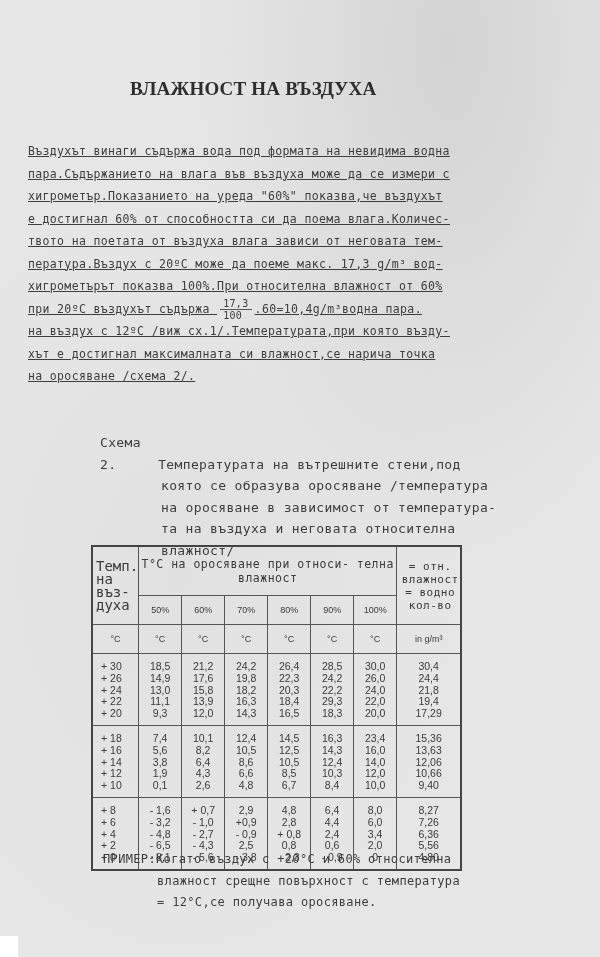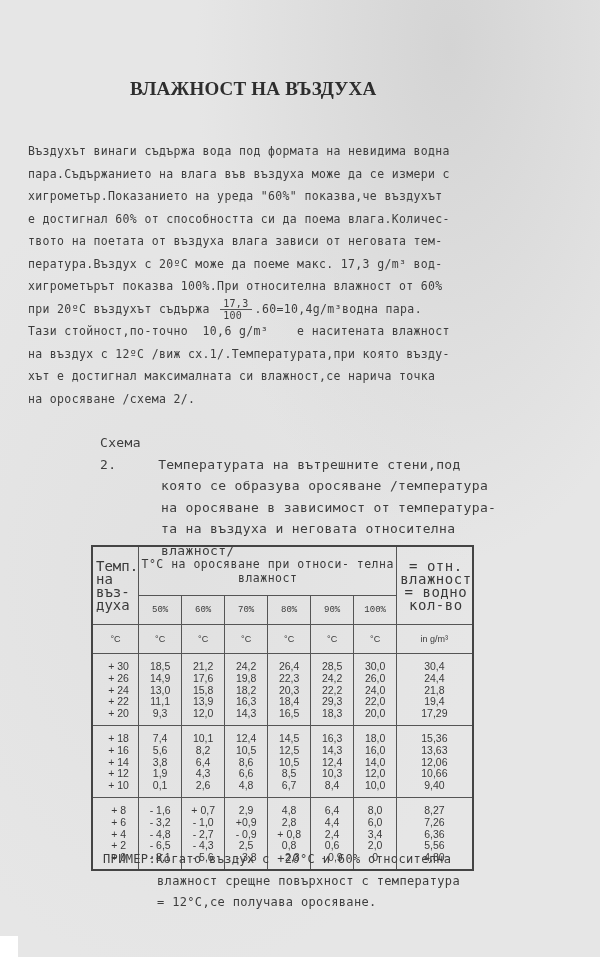--- a/index.html
+++ b/index.html
@@ -16,20 +16,21 @@
   .title {
     position: absolute; left: 130px; top: 78px;
     font-family: "Liberation Serif", "DejaVu Serif", serif;
     font-weight: bold; font-size: 19px; color: #2e2e2e;
     letter-spacing: 0.2px;
   }
   .body-text {
     position: absolute; left: 28px; top: 140px; width: 520px;
     font-size: 11.5px; line-height: 22.5px; color: #3d3d3d;
     letter-spacing: 0.35px;
+    text-decoration: underline;
   }
   .body-text .line { white-space: pre; height: 22.5px; }
   .frac {
     display: inline-block; vertical-align: middle;
     text-align: left; font-size: 10px; line-height: 11px; margin: 0 3px;
   }
   .frac .num { border-bottom: 1px solid #555; padding: 0 3px; }
   .frac .den { padding: 0 3px; }
   .caption {
     position: absolute; left: 100px; top: 432px; width: 420px;
@@ -42,28 +43,28 @@
     border-collapse: collapse;
     border: 2px solid #444;
     font-size: 10px; color: #3a3a3a;
   }
   table.dew td, table.dew th {
     border: 1px solid #555;
     text-align: center; font-weight: normal; padding: 0;
   }
   .h-temp { width: 40px; font-size: 14px; line-height: 13px; text-align: left !important; padding-left: 3px !important; }
   .h-dew { font-size: 11.5px; line-height: 14px; letter-spacing: 0.5px; height: 48px; }
-  .h-abs { width: 60px; font-size: 14px; line-height: 13px; text-align: left; padding-left: 3px !important; letter-spacing: 0.5px; }
-  .h-pct { height: 28px; font-family: Liberation Mono, monospace; font-size: 9px; width: 42px; }
+  .h-abs { width: 60px; font-size: 11px; line-height: 13px; text-align: left; padding-left: 3px !important; letter-spacing: 0.5px; }
+  .h-pct { height: 28px; font-family: Liberation Sans, sans-serif; font-size: 9px; width: 42px; }
   .h-unit { height: 28px; font-family: "Liberation Sans", sans-serif; font-size: 9px; }
   .grp td {
     font-family: "Liberation Sans", sans-serif; font-size: 10.5px;
     line-height: 11.8px; padding: 7px 2px 5px 2px !important; vertical-align: top;
   }
-  .grp td.c-temp { text-align: center; padding-left: 8px !important; }
+  .grp td.c-temp { text-align: left; padding-left: 8px !important; }
   .grp td.c-val { text-align: center; }
   .grp td .v { display: block; }
   .example {
     position: absolute; left: 103px; top: 849px; width: 440px;
     font-size: 12px; line-height: 21.5px; color: #3d3d3d; letter-spacing: 0.35px;
   }
   .example .indent { padding-left: 54px; }
   .corner-white { position: absolute; left: 0; top: 936px; width: 18px; height: 21px; background: #fff; }
 </style>
 </head>
@@ -73,21 +74,20 @@
 
 <div class="body-text">
   <div class="line">Въздухът винаги съдържа вода под формата на невидима водна</div>
   <div class="line">пара.Съдържанието на влага във въздуха може да се измери с</div>
   <div class="line">хигрометър.Показанието на уреда "60%" показва,че въздухът</div>
   <div class="line">е достигнал 60% от способността си да поема влага.Количес-</div>
   <div class="line">твото на поетата от въздуха влага зависи от неговата тем-</div>
   <div class="line">пература.Въздух с 20ºС може да поеме макс. 17,3 g/m³ вод-</div>
   <div class="line">хигрометърът показва 100%.При относителна влажност от 60%</div>
   <div class="line"><span>при 20ºС въздухът съдържа</span> <span class="frac"><div class="num">17,3</div><div class="den">100</div></span><span>.60=10,4g/m³водна пара.</span></div>
-  <div class="line">Тази стойност,по-точно  10,6 g/m³    е наситената влажност</div>
   <div class="line">на въздух с 12ºС /виж сх.1/.Температурата,при която възду-</div>
   <div class="line">хът е достигнал максималната си влажност,се нарича точка</div>
   <div class="line">на оросяване /схема 2/.</div>
 </div>
 
 <div class="caption">
   <div><span class="lbl">Схема 2.</span> <span>Температурата на вътрешните стени,под</span></div>
   <div class="indent">която се образува оросяване /температура</div>
   <div class="indent">на оросяване в зависимост от температура-</div>
   <div class="indent">та на въздуха и неговата относителна</div>
@@ -216,21 +216,21 @@
           <span class="v">6,7</span>
         </td>
         <td class="c-val">
           <span class="v">16,3</span>
           <span class="v">14,3</span>
           <span class="v">12,4</span>
           <span class="v">10,3</span>
           <span class="v">8,4</span>
         </td>
         <td class="c-val">
-          <span class="v">18,0</span>
+          <span class="v">23,4</span>
           <span class="v">16,0</span>
           <span class="v">14,0</span>
           <span class="v">12,0</span>
           <span class="v">10,0</span>
         </td>
         <td class="c-val">
           <span class="v">15,36</span>
           <span class="v">13,63</span>
           <span class="v">12,06</span>
           <span class="v">10,66</span>

